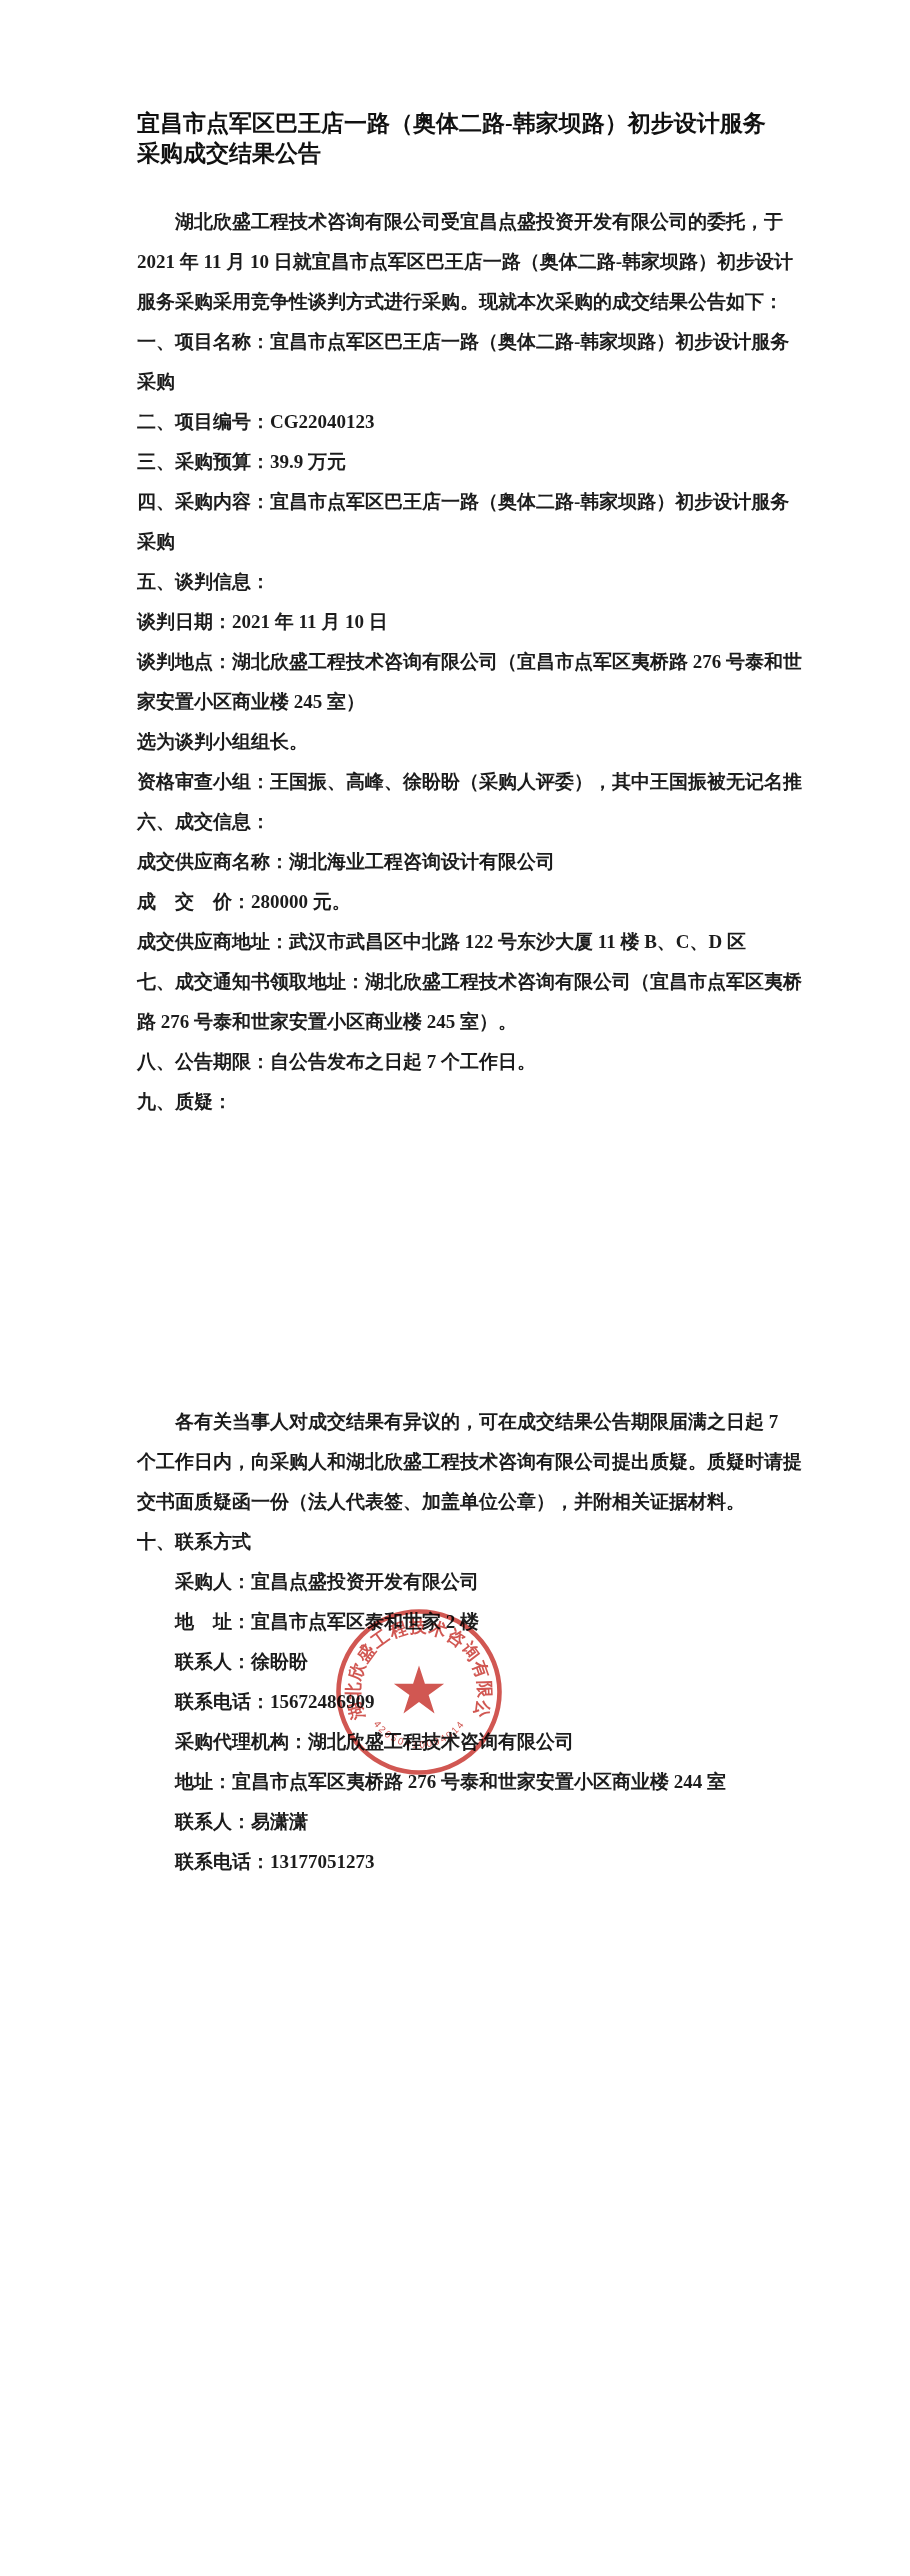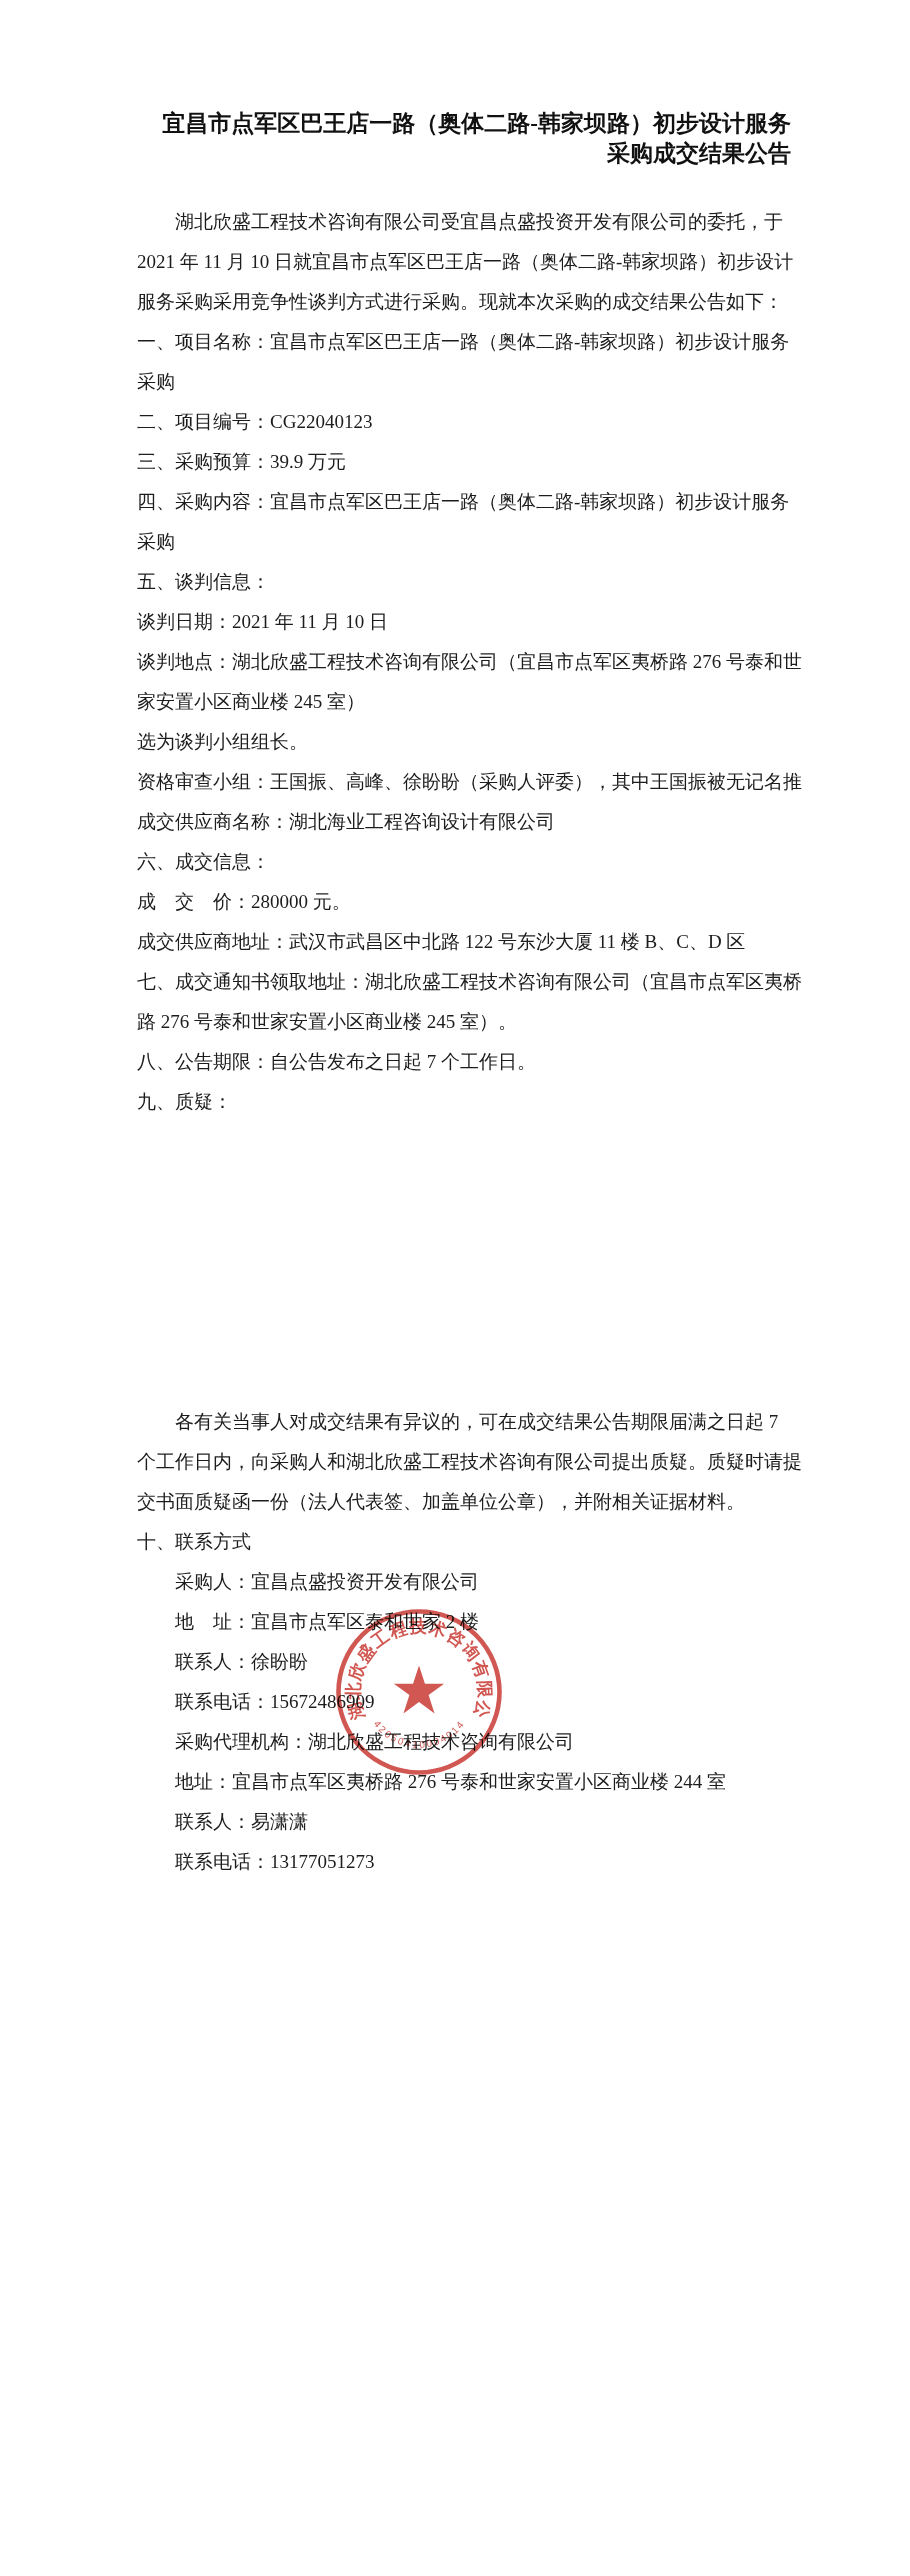--- a/index.html
+++ b/index.html
@@ -14,37 +14,38 @@
     background: #ffffff;
     overflow: hidden;
     font-family: "Liberation Serif", "DejaVu Serif", serif;
     color: #1c1c1c;
   }
   .doc-title {
     position: absolute;
     top: 109px;
     left: 137px;
     width: 654px;
-    text-align: right;
+    text-align: left;
     font-size: 23px;
     font-weight: bold;
     line-height: 30px;
     color: #111111;
   }
   .doc-body {
     position: absolute;
     top: 202px;
     left: 137px;
     width: 654px;
     font-size: 19px;
   }
   .line {
     height: 40px;
     line-height: 40px;
     white-space: nowrap;
+    font-weight: bold;
   }
   .line.indent {
     padding-left: 38px;
   }
   .line.right {
     text-align: right;
   }
   .seal {
     position: absolute;
     left: 327px;
@@ -85,22 +86,22 @@
       <div class="line">二、项目编号：CG22040123</div>
       <div class="line">三、采购预算：39.9 万元</div>
       <div class="line">四、采购内容：宜昌市点军区巴王店一路（奥体二路-韩家坝路）初步设计服务</div>
       <div class="line">采购</div>
       <div class="line">五、谈判信息：</div>
       <div class="line">谈判日期：2021 年 11 月 10 日</div>
       <div class="line">谈判地点：湖北欣盛工程技术咨询有限公司（宜昌市点军区夷桥路 276 号泰和世</div>
       <div class="line">家安置小区商业楼 245 室）</div>
       <div class="line">选为谈判小组组长。</div>
       <div class="line">资格审查小组：王国振、高峰、徐盼盼（采购人评委），其中王国振被无记名推</div>
+      <div class="line">六、成交信息：</div>
       <div class="line">成交供应商名称：湖北海业工程咨询设计有限公司</div>
-      <div class="line">六、成交信息：</div>
       <div class="line">成　交　价：280000 元。</div>
       <div class="line">成交供应商地址：武汉市武昌区中北路 122 号东沙大厦 11 楼 B、C、D 区</div>
       <div class="line">七、成交通知书领取地址：湖北欣盛工程技术咨询有限公司（宜昌市点军区夷桥</div>
       <div class="line">路 276 号泰和世家安置小区商业楼 245 室）。</div>
       <div class="line">八、公告期限：自公告发布之日起 7 个工作日。</div>
       <div class="line">九、质疑：</div>
       <div class="line"></div>
       <div class="line"></div>
       <div class="line"></div>
       <div class="line"></div>

